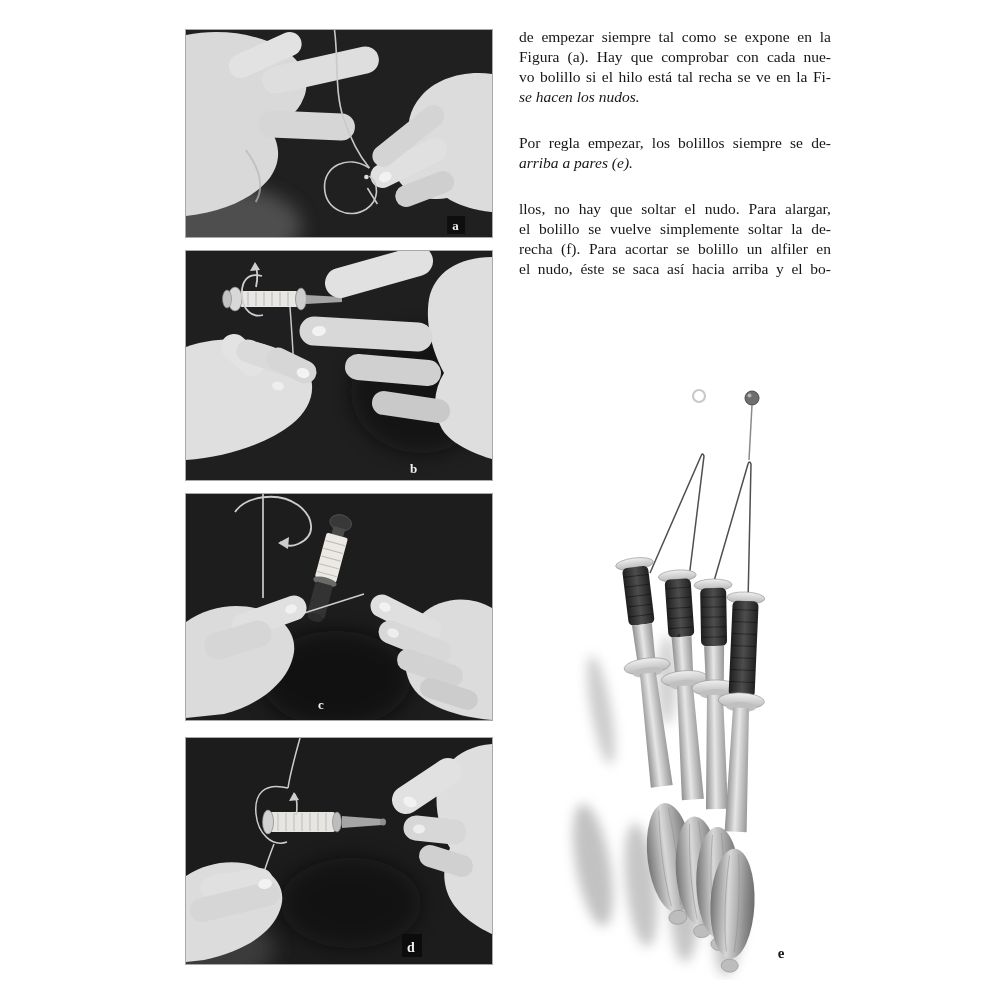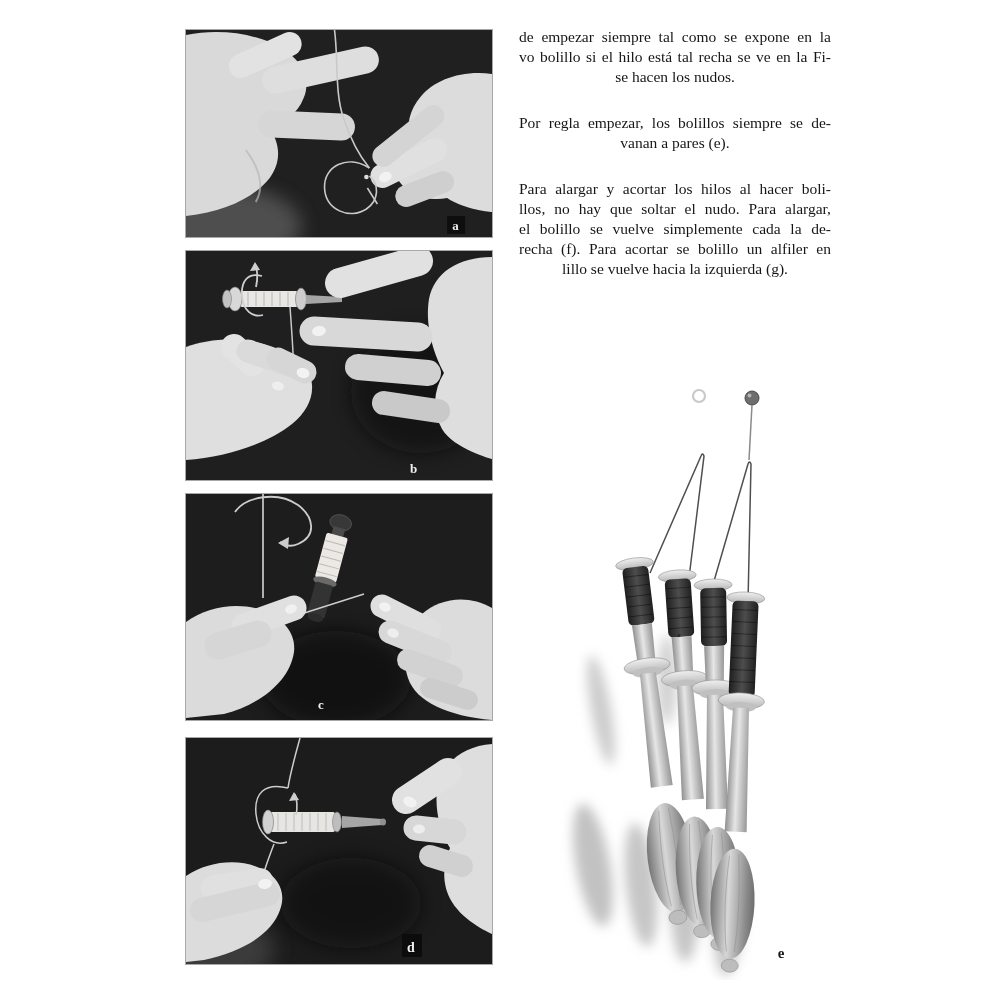--- a/index.html
+++ b/index.html
@@ -16,21 +16,21 @@
   #photo-a{top:29px;height:209px;}
   #photo-b{top:250px;height:231px;}
   #photo-c{top:493px;height:228px;}
   #photo-d{top:737px;height:228px;}
   .textcol{
     position:absolute;left:519px;top:27px;width:312px;
     font-size:15.5px;line-height:20px;color:#161616;
   }
   .para{margin:0 0 26px 0;}
   .pline{text-align:justify;text-align-last:justify;}
-  .plast{text-align:center;}
+  .plast{text-align:left;font-style:italic;}
   .bobbins{position:absolute;left:549px;top:380px;width:300px;height:600px;}
   .bobbins svg{display:block;width:100%;height:100%;}
   .label-e{
     position:absolute;left:771px;top:945px;width:20px;
     font-weight:bold;font-size:15px;color:#1a1a1a;text-align:center;
   }
   .photo-label{font-family:"Liberation Serif",serif;font-weight:bold;}
 </style>
 </head>
 <body>
@@ -239,33 +239,33 @@
         <ellipse cx="79" cy="146" rx="7" ry="5" fill="#f2f2f2" transform="rotate(-10 79 146)"></ellipse>
       </g>
       <rect x="216" y="196" width="20" height="23" fill="#0b0b0b" opacity="0.9"></rect>
       <text class="photo-label" x="221" y="214" font-size="14" fill="#f0f0f0">d</text>
     </svg>
   </figure>
 
   <div class="textcol">
     <div class="para">
       <div class="pline">de empezar siempre tal como se expone en la</div>
+      <div class="pline">Figura (a). Hay que comprobar con cada nue-</div>
       <div class="pline">vo bolillo si el hilo está tal recha se ve en la Fi-</div>
       <div class="plast">se hacen los nudos.</div>
     </div>
     <div class="para">
       <div class="pline">Por regla empezar, los bolillos siempre se de-</div>
-      <div class="plast">vanan a pares (e).</div>
+      <div class="plast">arriba a pares (e).</div>
     </div>
     <div class="para">
-      <div class="pline">Para alargar y acortar los hilos al hacer boli-</div>
       <div class="pline">llos, no hay que soltar el nudo. Para alargar,</div>
-      <div class="pline">el bolillo se vuelve simplemente cada la de-</div>
+      <div class="pline">el bolillo se vuelve simplemente soltar la de-</div>
       <div class="pline">recha (f). Para acortar se bolillo un alfiler en</div>
-      <div class="plast">lillo se vuelve hacia la izquierda (g).</div>
+      <div class="pline">el nudo, éste se saca así hacia arriba y el bo-</div>
     </div>
   </div>
 
   <div class="bobbins">
     <svg viewBox="0 0 300 600" preserveAspectRatio="none">
       <defs>
         <filter id="fe-blur" x="-80%" y="-80%" width="260%" height="260%">
             <feGaussianBlur stdDeviation="6"></feGaussianBlur>
           </filter>
         <linearGradient id="fe-shaft" x1="0" y1="0" x2="1" y2="0">

